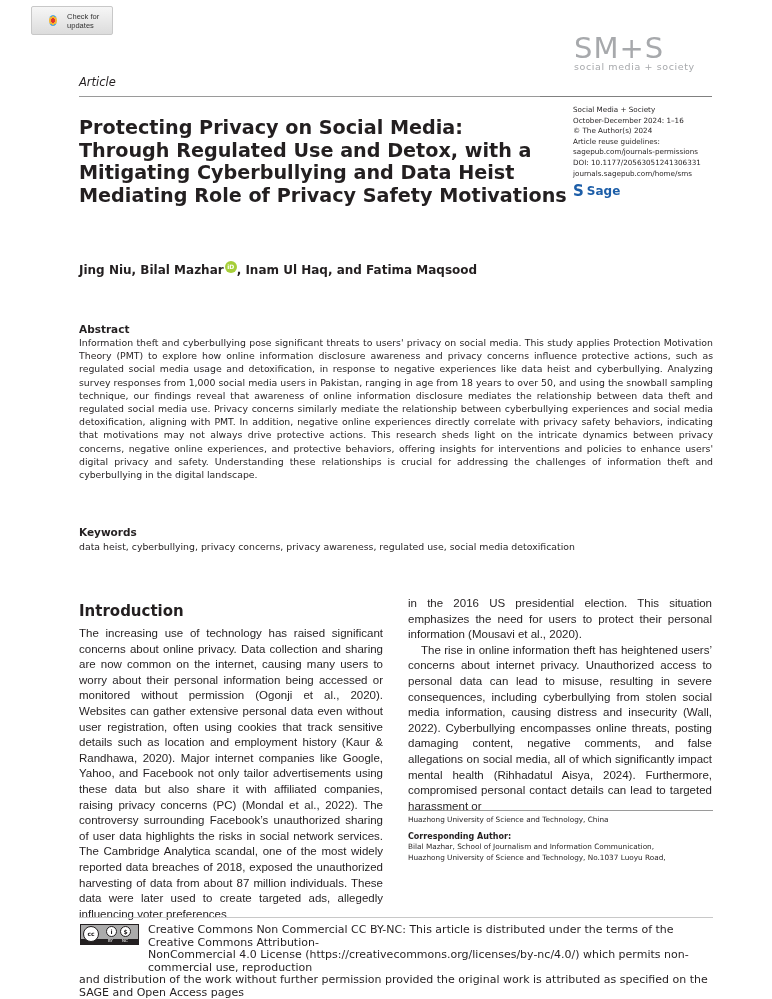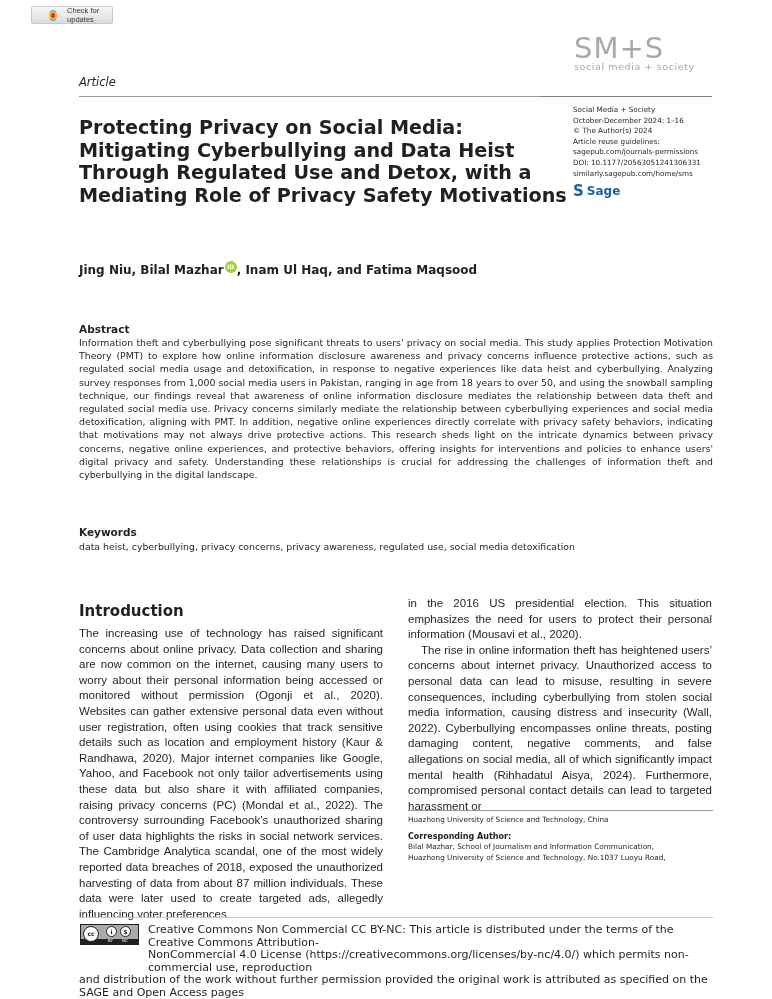--- a/index.html
+++ b/index.html
@@ -1,21 +1,21 @@
 <!DOCTYPE html>
 <html><head>
 <meta charset="utf-8">
 <style>
   html, body { margin: 0; padding: 0; background: #ffffff; }
   body { width: 772px; height: 999px; position: relative; overflow: hidden; color: #231f20; }
   .sans { font-family: "DejaVu Sans", "Liberation Sans", sans-serif; }
   .serif { font-family: Liberation Sans, sans-serif; }
 
   #check-updates {
-    position: absolute; left: 31px; top: 6px; width: 82px; height: 18px;
+    position: absolute; left: 31px; top: 6px; width: 82px; height: 29px;
     background: linear-gradient(#f6f6f6, #dcdcdc); border: 1px solid #c8c8c8; border-radius: 2px;
     display: flex; align-items: center; gap: 10px; padding-left: 17px; box-sizing: border-box;
   }
   #check-updates .cu-icon {
     width: 11px; height: 11px; border-radius: 50%;
     background: radial-gradient(circle at 50% 50%, #e2342d 0 35%, #f2b636 36% 60%, #4fa3d6 61% 100%);
   }
   #check-updates .cu-label { font-family: "Liberation Sans", sans-serif; font-size: 7.5px; color: #333; }
 
   #article-label { position: absolute; left: 79px; top: 75px; font-size: 11.5px; font-style: italic; color: #231f20; }
@@ -83,32 +83,32 @@
 </div>
 <div id="rule-right"></div>
 
 <div id="meta" class="sans">
   <div>Social Media + Society</div>
   <div>October-December 2024: 1–16</div>
   <div>© The Author(s) 2024</div>
   <div>Article reuse guidelines:</div>
   <div>sagepub.com/journals-permissions</div>
   <div>DOI: 10.1177/20563051241306331</div>
-  <div>similarly.sagepub.com/home/sms</div>
+  <div>journals.sagepub.com/home/sms</div>
 </div>
 
 <div id="sage-logo">
   <span class="s">S</span>
   <span class="t">Sage</span>
 </div>
 
 <div id="title" class="sans">
   <div>Protecting Privacy on Social Media:</div>
+  <div>Through Regulated Use and Detox, with a</div>
   <div>Mitigating Cyberbullying and Data Heist</div>
-  <div>Through Regulated Use and Detox, with a</div>
   <div>Mediating Role of Privacy Safety Motivations</div>
 </div>
 
 <div id="authors" class="sans">
   <span>Jing Niu, Bilal Mazhar</span><span id="orcid-icon">iD</span><span>, Inam Ul Haq, and Fatima Maqsood</span>
 </div>
 
 <div id="abstract-head" class="section-head sans">Abstract</div>
 <div id="abstract-body" class="sans">Information theft and cyberbullying pose significant threats to users' privacy on social media. This study applies Protection Motivation Theory (PMT) to explore how online information disclosure awareness and privacy concerns influence protective actions, such as regulated social media usage and detoxification, in response to negative experiences like data heist and cyberbullying. Analyzing survey responses from 1,000 social media users in Pakistan, ranging in age from 18 years to over 50, and using the snowball sampling technique, our findings reveal that awareness of online information disclosure mediates the relationship between data theft and regulated social media use. Privacy concerns similarly mediate the relationship between cyberbullying experiences and social media detoxification, aligning with PMT. In addition, negative online experiences directly correlate with privacy safety behaviors, indicating that motivations may not always drive protective actions. This research sheds light on the intricate dynamics between privacy concerns, negative online experiences, and protective behaviors, offering insights for interventions and policies to enhance users' digital privacy and safety. Understanding these relationships is crucial for addressing the challenges of information theft and cyberbullying in the digital landscape.</div>
 

